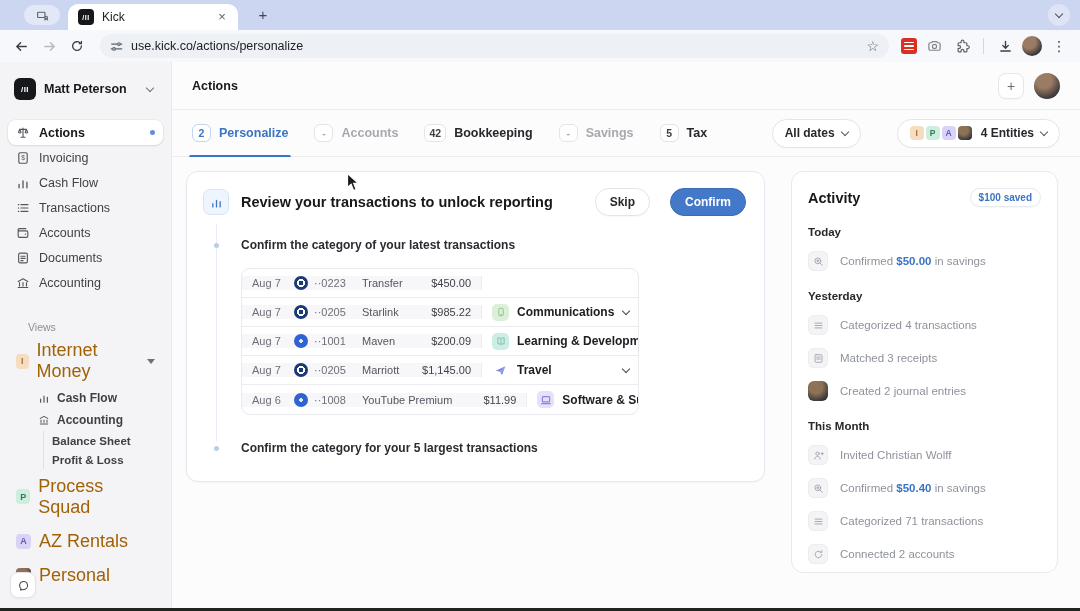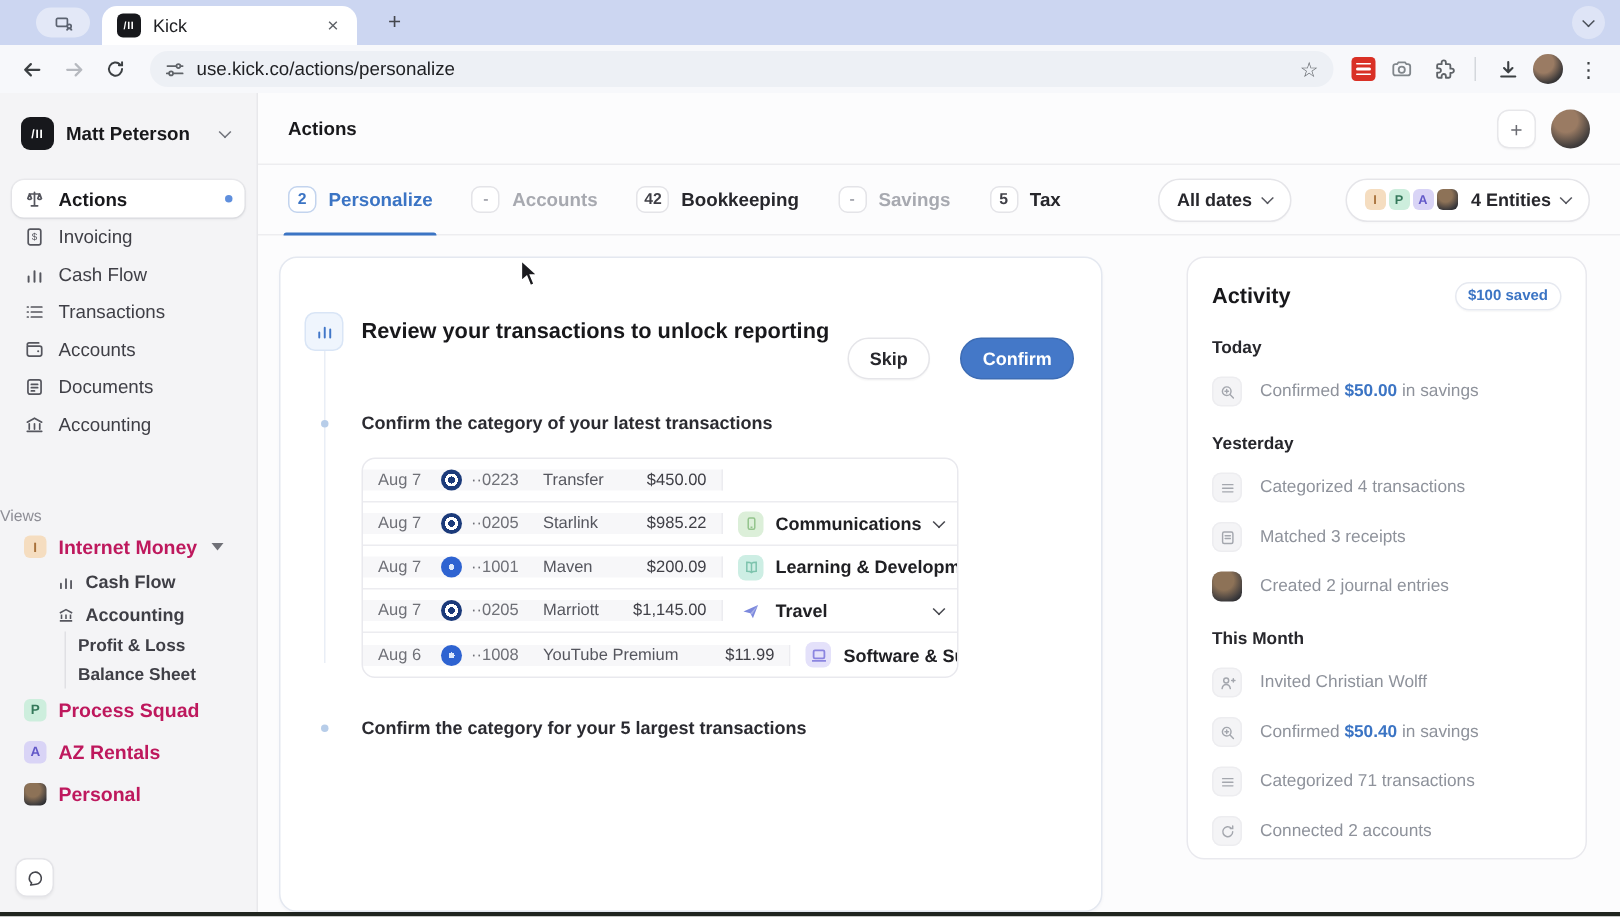--- a/index.html
+++ b/index.html
@@ -40,28 +40,28 @@
   .ws-logo { width:22px; height:22px; background:#17181c; border-radius:6px; color:#fff; font-size:8px; font-weight:bold; display:flex; align-items:center; justify-content:center; letter-spacing:.5px; }
   .ws-name { font-size:12.5px; font-weight:bold; color:#18181b; flex:1; }
   .ws-chev { width:6px; height:6px; border-right:1.5px solid #70727a; border-bottom:1.5px solid #70727a; transform:rotate(45deg); margin-right:4px; margin-top:-2px; }
   .nav { margin-top:10px; padding:0 8px; }
   .nav-item { display:flex; align-items:center; gap:9px; height:25px; padding:0 8px; border-radius:8px; color:#45464d; }
   .nav-item svg { flex:0 0 14px; color:#55565e; }
   .nav-item .lbl { font-size:12.5px; color:#3f3f46; }
   .nav-item.active { background:#fff; box-shadow:0 1px 2px rgba(30,35,60,.10), 0 0 0 1px rgba(30,35,60,.04); }
   .nav-item.active .lbl { color:#18181b; font-weight:bold; }
   .nav-dot { width:5px; height:5px; border-radius:50%; background:#5f8fdd; margin-left:auto; }
-  .views-label { font-size:10.5px; color:#8e8e96; padding:0 0; margin-top:43px; }
+  .views-label { font-size:10.5px; color:#8e8e96; padding:0 28px; margin-top:26px; }
   .view-entity { display:flex; align-items:center; gap:8px; padding:7px 16px 5px 16px; }
   .chip { width:15px; height:15px; border-radius:4px; font-size:9px; font-weight:bold; display:flex; align-items:center; justify-content:center; }
   .chip.orange { background:#f5ddc0; color:#a8713a; }
   .chip.green { background:#cdeedd; color:#35795b; }
   .chip.purple { background:#d9d4f6; color:#6258c8; }
   .chip.photo { background:radial-gradient(circle at 40% 30%, #8d7257 0 35%, #3c3a3c 75%, #191a1e); }
-  .view-entity .lbl, .entity-row .lbl { font-size:13px; font-weight:bold; color:#be185d; }
+  .view-entity .lbl, .entity-row .lbl { font-size:18px; font-weight:normal; color:#a16207; }
   .caret-down { width:0; height:0; border-left:4px solid transparent; border-right:4px solid transparent; border-top:5px solid #6f7077; margin-left:2px; }
   .view-child { display:flex; align-items:center; gap:7px; padding:4px 16px 4px 38px; }
   .view-child svg { color:#55565e; flex:0 0 12px; }
   .view-child .lbl { font-size:12px; color:#3f3f46; font-weight:bold; }
   .view-sub { display:flex; align-items:center; padding:3.5px 16px 3.5px 52px; position:relative; }
   .view-sub::before { content:""; position:absolute; left:43px; top:0; bottom:0; width:1px; background:#e0e0e4; }
   .view-sub .lbl { font-size:11.5px; color:#3f3f46; font-weight:bold; }
   .entity-row { display:flex; align-items:center; gap:8px; padding:6.5px 16px; }
   .chat-btn { position:absolute; left:10px; bottom:10px; width:26px; height:26px; background:#fff; border:1px solid #e4e4e8; border-radius:8px; display:flex; align-items:center; justify-content:center; color:#45464d; box-shadow:0 1px 2px rgba(0,0,0,.05); }
 
@@ -82,29 +82,29 @@
   .tab.muted .lbl, .tab.muted .count-chip { color:#a7a9b0; }
   .tabbar-spacer { flex:1; }
   .filter-pill { height:29px; border:1px solid #e5e5e9; background:#fff; border-radius:15px; display:flex; align-items:center; gap:7px; padding:0 12px; box-shadow:0 1px 1px rgba(0,0,0,.02); }
   .filter-pill .lbl { font-size:12px; font-weight:bold; color:#27272c; }
   .pill-chev { width:6px; height:6px; border-right:1.6px solid #55565e; border-bottom:1.6px solid #55565e; transform:rotate(45deg); margin-top:-3px; }
   .entity-chips { display:flex; }
   .entity-chips .chip { width:14px; height:14px; margin-right:2px; font-size:8.5px; }
 
   
   .content { flex:1; display:flex; padding:14px 22px 0 14px; gap:26px; min-height:0; }
-  .left-col { flex:1; display:flex; flex-direction:row; gap:14px; min-width:0;border-radius:27px; }
+  .left-col { flex:1; display:flex; flex-direction:column; gap:14px; min-width:0;border-radius:27px; }
 
   .review-card { background:#fff; border:1px solid #e4e8f0; border-radius:12px; padding:16px 18px 26px 16px; position:relative; box-shadow:0 1px 2px rgba(30,40,80,.03); }
   .rail-line { position:absolute; left:28.5px; top:52px; width:1px; height:218px; background:#e9eef6; }
   .rail { width:26px; flex:0 0 26px; display:flex; justify-content:center; }
   .card-head { display:flex; align-items:center; gap:12px; position:relative; z-index:1; }
   .chart-box { width:26px; height:26px; border:1px solid #d9e5f6; background:#eff5fd; border-radius:7px; display:flex; align-items:center; justify-content:center; color:#4076c8; flex:0 0 26px; }
   .card-title { font-size:14.5px; font-weight:bold; color:#18181b; flex:1; }
-  .btn { height:28px; border-radius:14px; padding:0 14px; font-size:12px; font-weight:bold; display:flex; align-items:center;margin-top:37px; }
+  .btn { height:28px; border-radius:14px; padding:0 14px; font-size:12px; font-weight:bold; display:flex; align-items:center; }
   .btn.ghost { background:#fff; border:1px solid #e5e5e9; color:#27272c; box-shadow:0 1px 1px rgba(0,0,0,.03); }
   .btn.primary { background:#4478c8; border:1px solid #3d6cb4; color:#fff; margin-left:8px; }
   .step-row { display:flex; align-items:center; margin-top:22px; position:relative; z-index:1; }
   .bullet { width:5px; height:5px; border-radius:50%; background:#b7cde9; }
   .step-text { font-size:12px; font-weight:bold; color:#2b2b31; margin-left:12px; }
 
   .tx-table { margin:16px 0 0 38px; width:398px; border:1px solid #e9e9ee; border-radius:9px; overflow:hidden; background:#fff; }
   .tx-row { display:flex; align-items:center; height:29px; border-bottom:1px solid #ececf0; }
   .tx-row:last-child { border-bottom:none; }
   .tx-left { flex:0 0 240px; background:#f7f7f9; display:flex; align-items:center; padding:0 10px 0 10px; gap:6px; border-right:1px solid #ececf0; }
@@ -287,24 +287,24 @@
           </svg>
         <span class="lbl">Cash Flow</span>
       </div>
       <div class="view-child">
         <svg width="12" height="12" viewBox="0 0 16 16" fill="none" stroke="currentColor" stroke-width="1.4" stroke-linejoin="round">
             <path d="M2.5 6.2 8 3.2l5.5 3M4 7.5v4M8 7.5v4M12 7.5v4M2.5 13.2h11"></path>
           </svg>
         <span class="lbl">Accounting</span>
       </div>
       <div class="view-sub">
+        <span class="lbl">Balance Sheet</span>
+      </div>
+      <div class="view-sub">
         <span class="lbl">Profit &amp; Loss</span>
-      </div>
-      <div class="view-sub">
-        <span class="lbl">Balance Sheet</span>
       </div>
       <div class="entity-row">
         <span class="chip green">P</span>
         <span class="lbl">Process Squad</span>
       </div>
       <div class="entity-row">
         <span class="chip purple">A</span>
         <span class="lbl">AZ Rentals</span>
       </div>
       <div class="entity-row">

